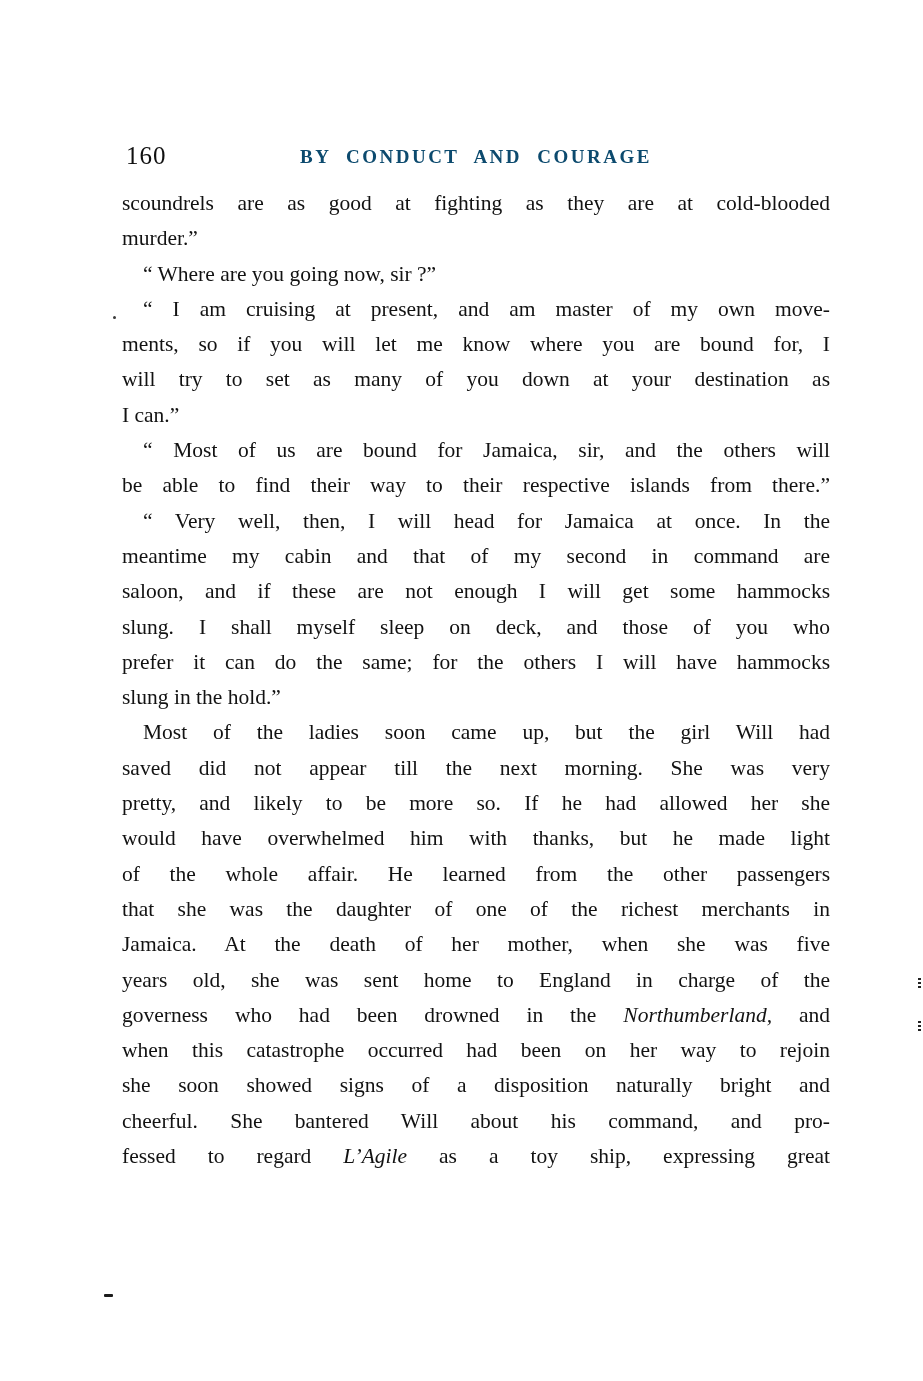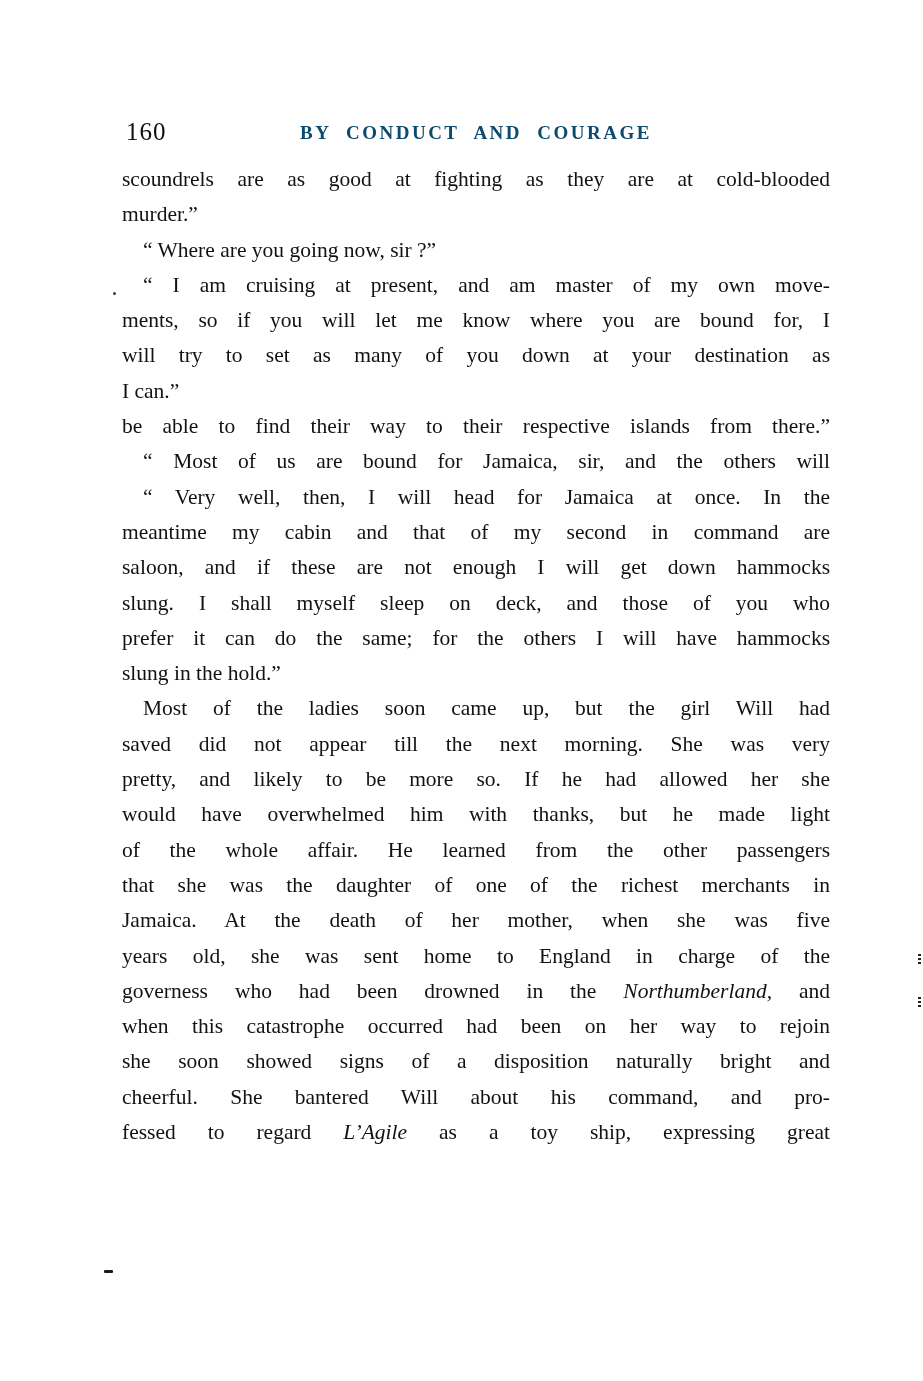--- a/index.html
+++ b/index.html
@@ -12,20 +12,21 @@
     position: relative;
     background: #ffffff;
     overflow: hidden;
     font-family: "Liberation Serif", serif;
   }
   .page {
     position: absolute;
     inset: 0;
     background: #ffffff;
     color: #141414;
+    margin-top: 24px;
   }
   .header {
     position: absolute;
     top: 118px;
     left: 122px;
     width: 708px;
     height: 34px;
   }
   .pagenum {
     position: absolute;
@@ -111,25 +112,25 @@
   </div>
 
   <div class="textblock" id="text-body">
       <div class="line j"><span>scoundrels are as good at fighting as they are at cold-blooded</span></div>
       <div class="line"><span>murder.”</span></div>
       <div class="line ind"><span>“ Where are you going now, sir ?”</span></div>
       <div class="line j ind"><span>“ I am cruising at present, and am master of my own move-</span></div>
       <div class="line j"><span>ments, so if you will let me know where you are bound for, I</span></div>
       <div class="line j"><span>will try to set as many of you down at your destination as</span></div>
       <div class="line"><span>I can.”</span></div>
+      <div class="line j ind"><span>“ Most of us are bound for Jamaica, sir, and the others will</span></div>
       <div class="line j"><span>be able to find their way to their respective islands from there.”</span></div>
-      <div class="line j ind"><span>“ Most of us are bound for Jamaica, sir, and the others will</span></div>
       <div class="line j ind"><span>“ Very well, then, I will head for Jamaica at once. In the</span></div>
       <div class="line j"><span>meantime my cabin and that of my second in command are</span></div>
-      <div class="line j"><span>saloon, and if these are not enough I will get down hammocks</span></div>
+      <div class="line j"><span>saloon, and if these are not enough I will get some hammocks</span></div>
       <div class="line j"><span>slung. I shall myself sleep on deck, and those of you who</span></div>
       <div class="line j"><span>prefer it can do the same; for the others I will have hammocks</span></div>
       <div class="line"><span>slung in the hold.”</span></div>
       <div class="line j ind"><span>Most of the ladies soon came up, but the girl Will had</span></div>
       <div class="line j"><span>saved did not appear till the next morning. She was very</span></div>
       <div class="line j"><span>pretty, and likely to be more so. If he had allowed her she</span></div>
       <div class="line j"><span>would have overwhelmed him with thanks, but he made light</span></div>
       <div class="line j"><span>of the whole affair. He learned from the other passengers</span></div>
       <div class="line j"><span>that she was the daughter of one of the richest merchants in</span></div>
       <div class="line j"><span>Jamaica. At the death of her mother, when she was five</span></div>

